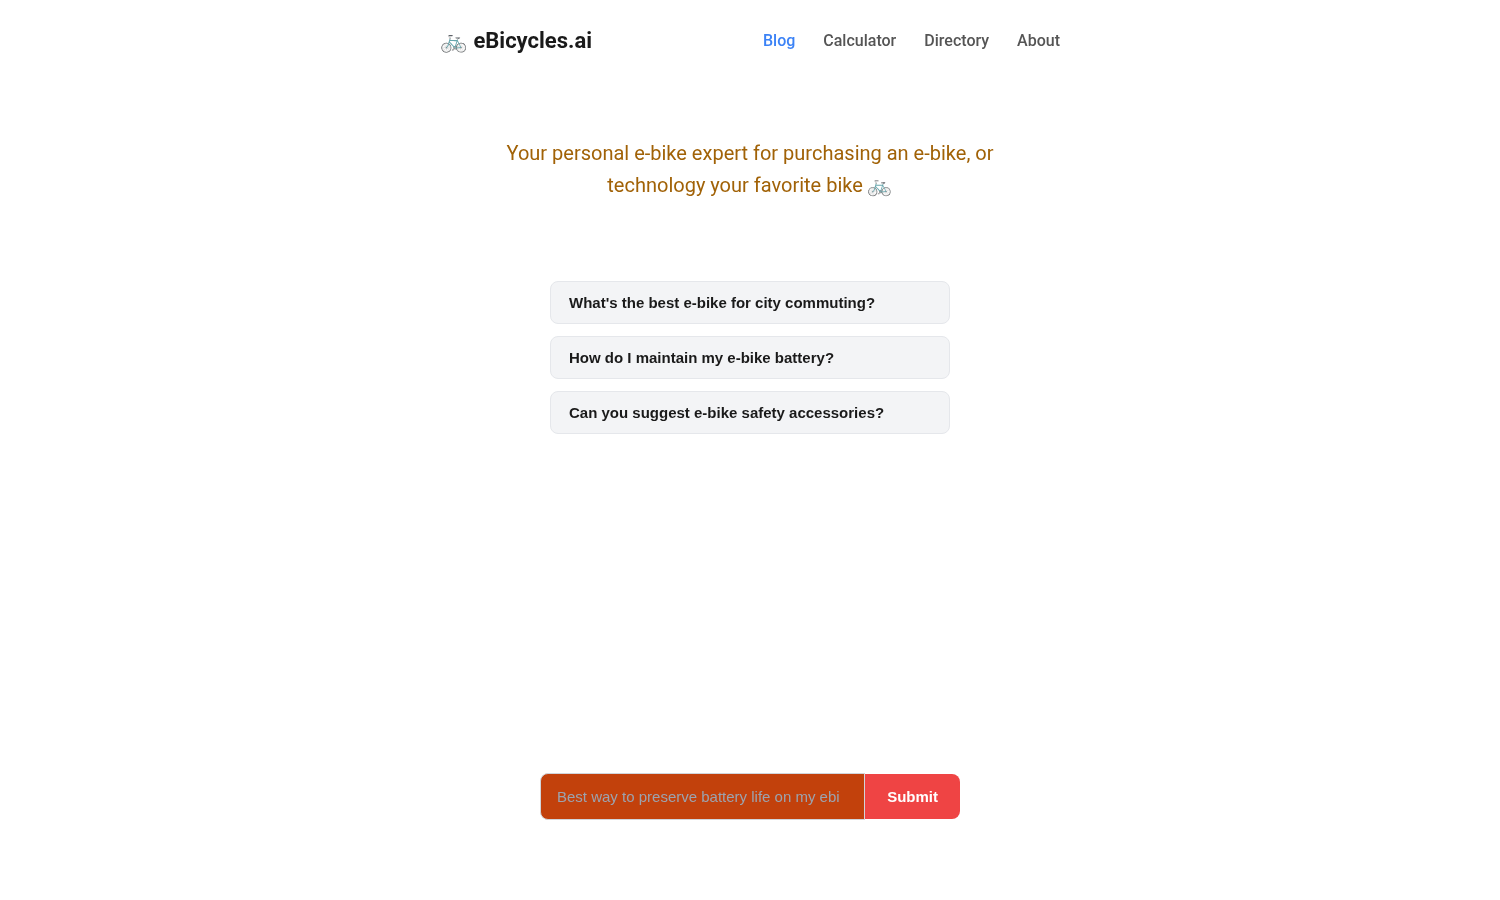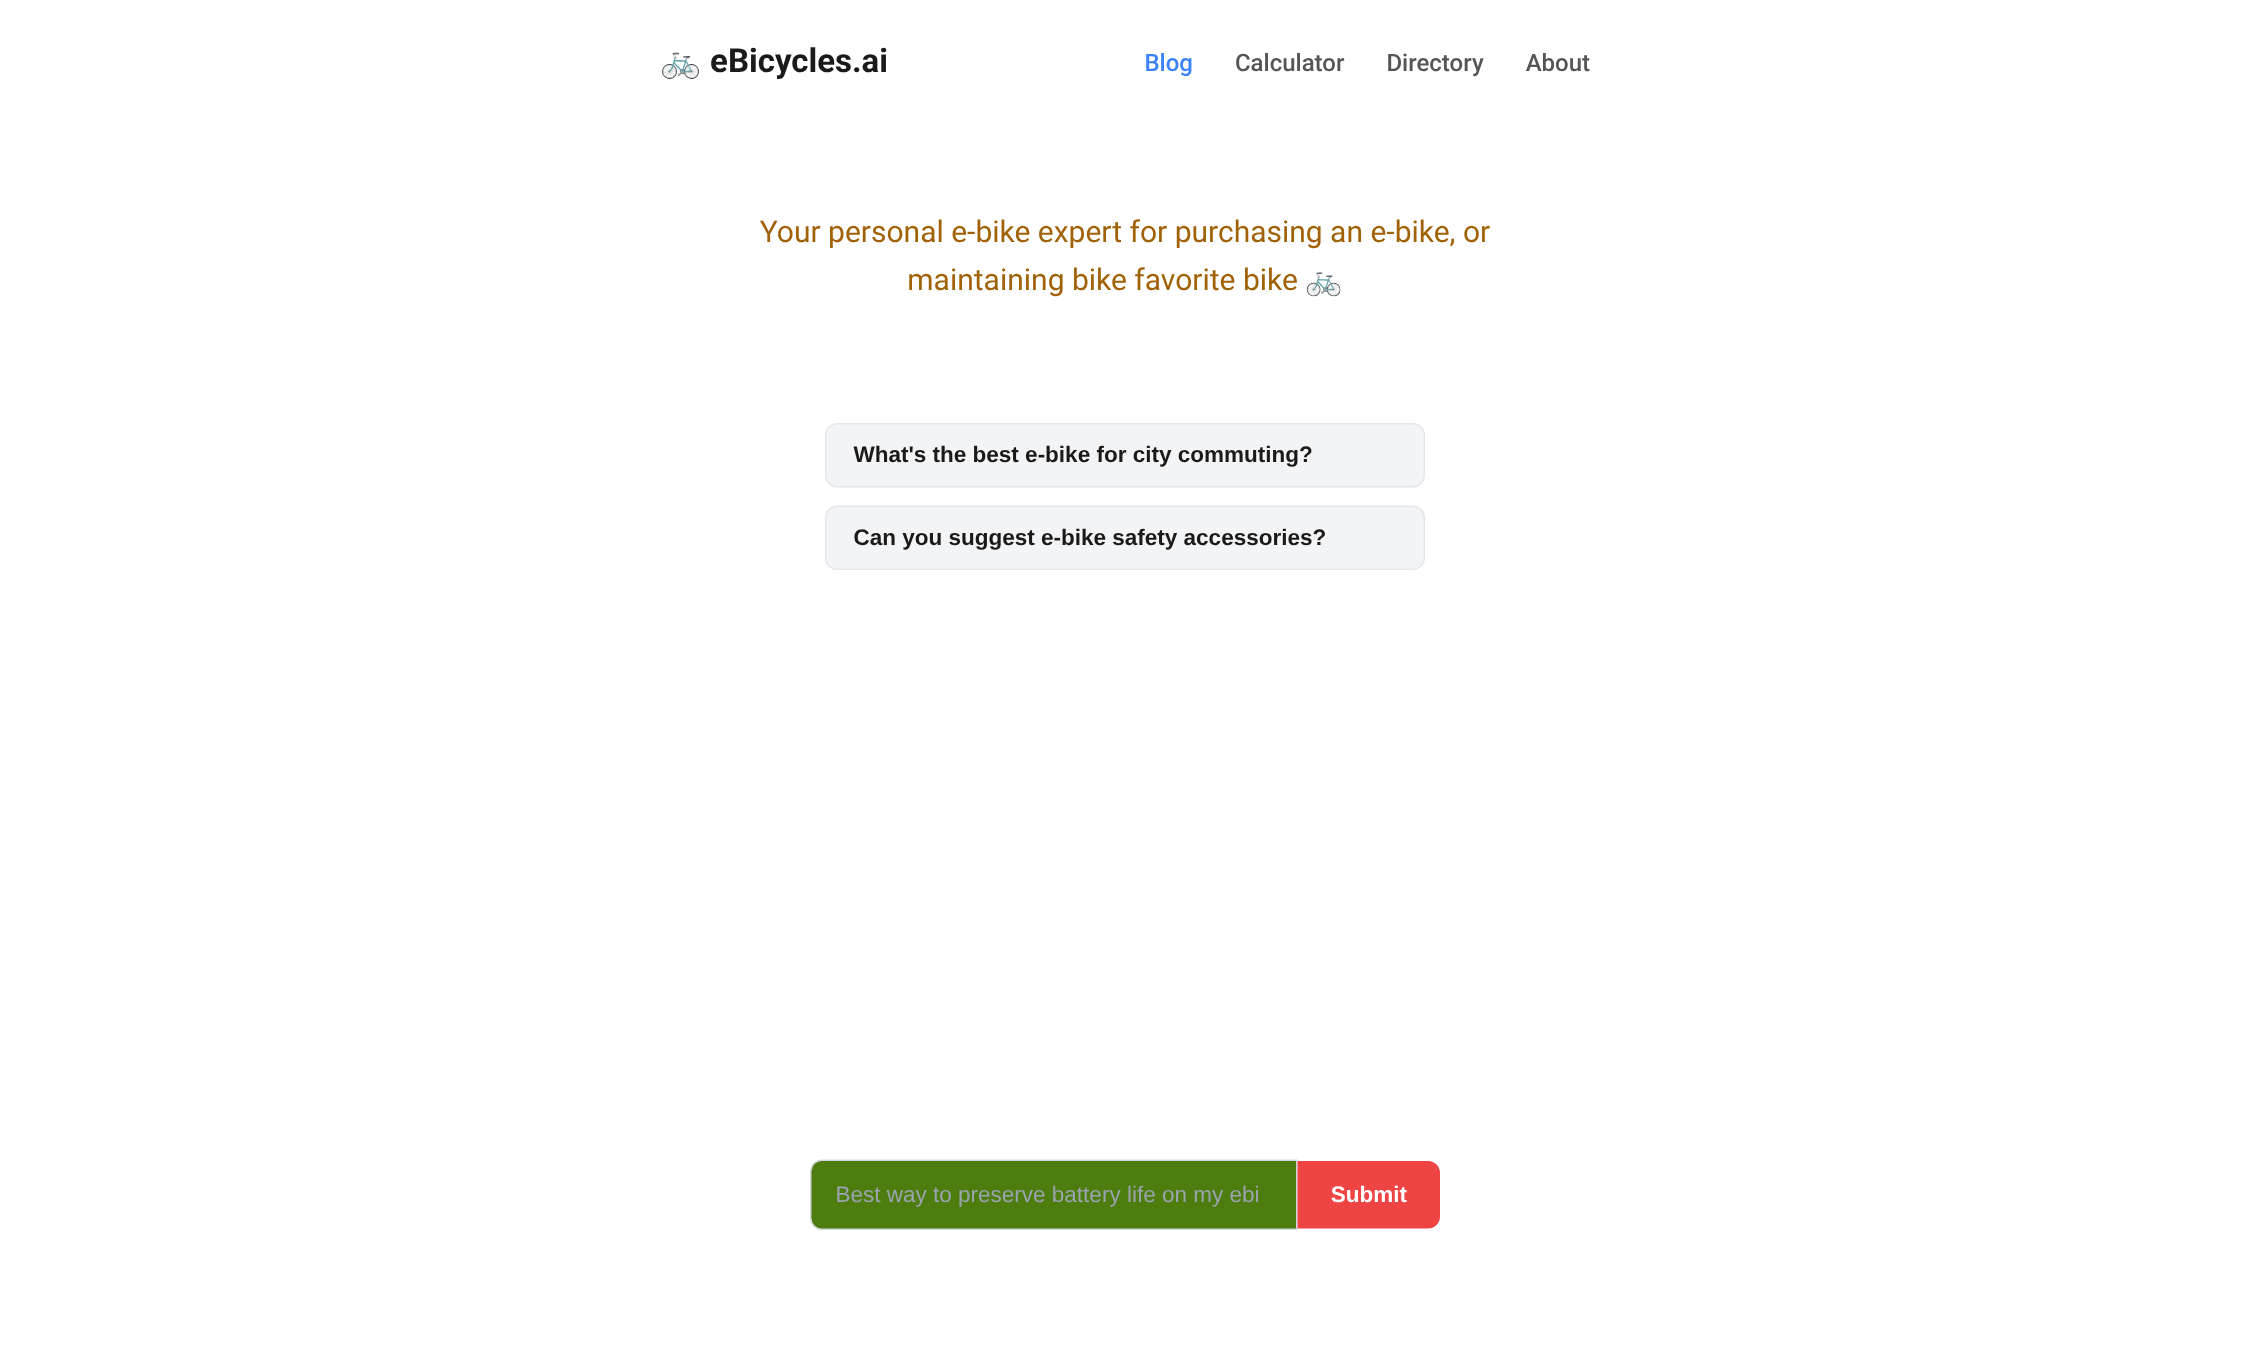--- a/index.html
+++ b/index.html
@@ -109,21 +109,21 @@
     }
 
     .chat-input {
       flex: 1;
       padding: 14px 16px;
       font-size: 15px;
       border: 1.5px solid #d1d5db;
       border-radius: 8px 0 0 8px;
       outline: none;
       color: #1a1a1a;
-      background: #4d7c0f;
+      background: #c2410c;
     }
 
     .chat-input::placeholder {
       color: #9ca3af;
     }
 
     .submit-btn {
       padding: 14px 22px;
       background: #ef4444;
       color: #fff;
@@ -148,25 +148,26 @@
     <a class="nav-link">Calculator</a>
     <a class="nav-link">Directory</a>
     <a class="nav-link">About</a>
   </nav>
 </header>
 
 <main class="main">
   <p class="tagline">
     <span>Your personal e-bike expert for purchasing an e-bike, or</span>
     <br>
-    <span>maintaining bike favorite bike 🚲</span>
+    <span>technology your favorite bike 🚲</span>
   </p>
 
   <div class="suggestions">
     <button class="suggestion-btn">What's the best e-bike for city commuting?</button>
+    <button class="suggestion-btn">How do I maintain my e-bike battery?</button>
     <button class="suggestion-btn">Can you suggest e-bike safety accessories?</button>
   </div>
 </main>
 
 <div class="input-area">
   <input class="chat-input" type="text" placeholder="Best way to preserve battery life on my ebi" style="">
   <button class="submit-btn">Submit</button>
 </div>
 
 </body></html>

